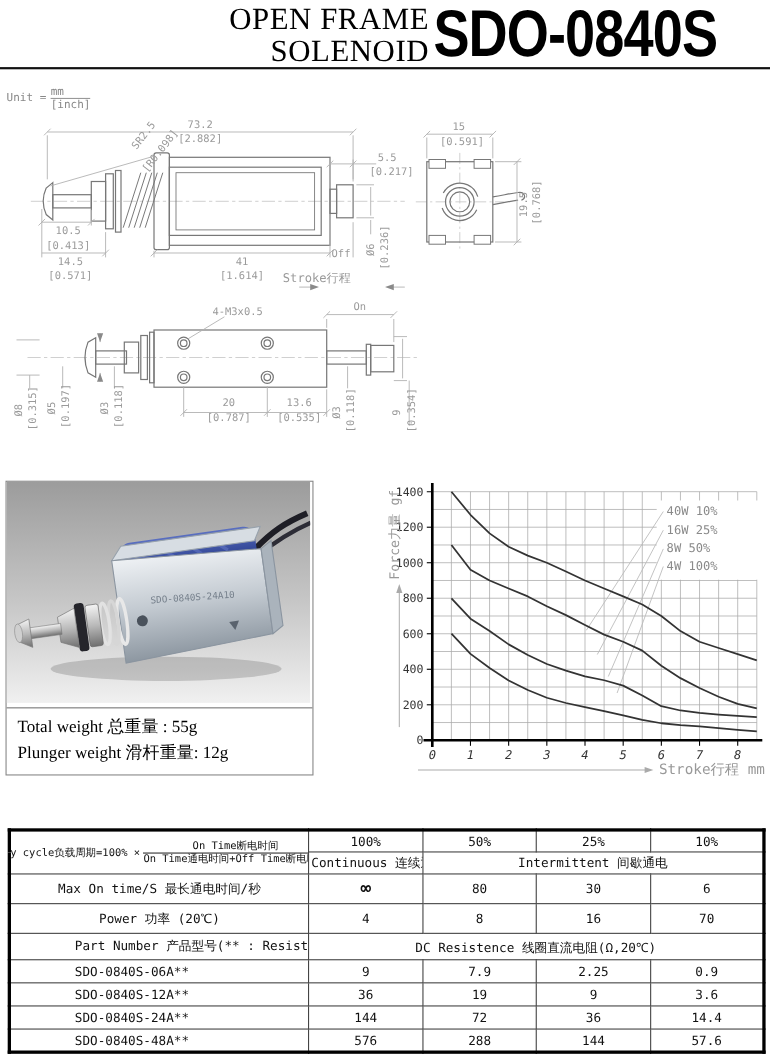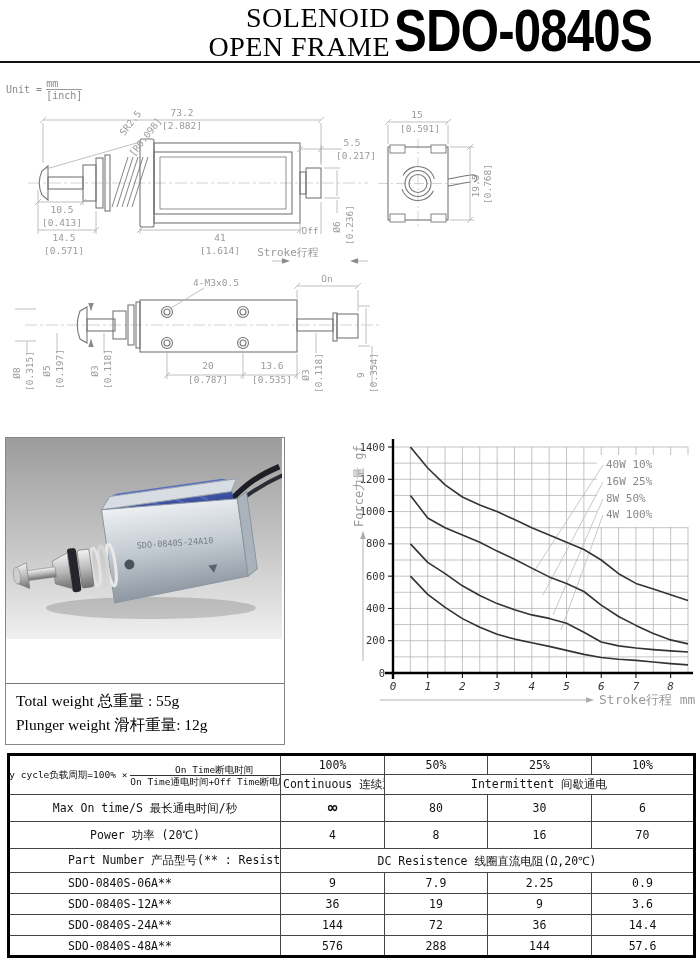--- a/index.html
+++ b/index.html
@@ -16,21 +16,21 @@
   #unit-note{position:absolute;left:6px;top:78px;color:#888;font-size:10px;display:flex;align-items:center;gap:4px;}
   #unit-note .ufrac{display:inline-block;text-align:left;line-height:11px;}
   #unit-note .ufrac i{display:block;font-style:normal;}
   #unit-note .ufrac .ub{border-top:1px solid #999;}
   
   svg text{font-family:"DejaVu Sans Mono",monospace;}
   #drawings-svg{position:absolute;left:0;top:95px;}
   
   #photo-box{position:absolute;left:5px;top:437px;width:278px;border:1px solid #aaa;background:#fff;}
   #weight-box{border-top:1px solid #777;border-left:0;padding:5px 10px 7px 10px;
-    font-family:"Liberation Serif",serif;font-size:15.5px;line-height:24px;color:#000;margin-top:40px;}
+    font-family:"Liberation Serif",serif;font-size:15.5px;line-height:24px;color:#000;}
   #photo-box{border:1px solid #888;}
   
   #chart-svg{position:absolute;left:350px;top:425px;}
   
   #spec-table{position:absolute;left:7px;top:753px;width:686px;border-collapse:collapse;table-layout:fixed;
     font-size:11.5px;color:#111;}
   #spec-table td{border:1px solid #444;text-align:center;padding:0 2px;overflow:hidden;white-space:nowrap;}
   #spec-table{border:3px solid #000;}
   #spec-table .hdr tr{height:20px;}
   #spec-rows tr{height:27px;}
@@ -43,22 +43,22 @@
   .frac .fb{display:block;border-top:1px solid #333;}
   #spec-table td.lbl-l{text-align:left;padding-left:58px;}
   #spec-table td.inf{font-size:16px;font-weight:bold;line-height:10px;}
 </style>
 </head>
 <body>
 
 <div id="page">
 
   <div id="title-block">
+    <div>OPEN FRAME</div>
     <div>SOLENOID</div>
-    <div>OPEN FRAME</div>
   </div>
   <div id="model-number">SDO-0840S</div>
   <div id="header-rule"></div>
 
   <div id="unit-note">
     <span>Unit =</span>
     <span class="ufrac">
       <i>mm</i>
       <i class="ub">[inch]</i>
     </span>

